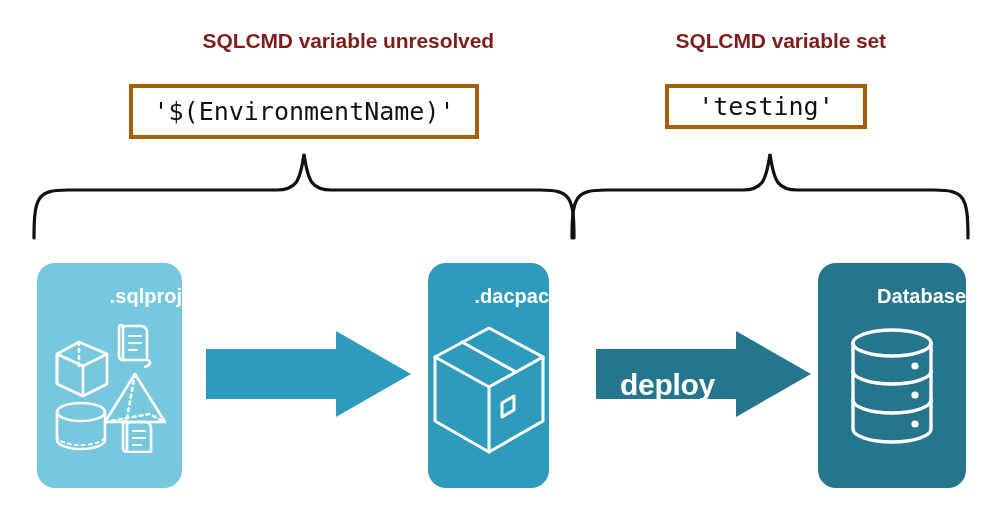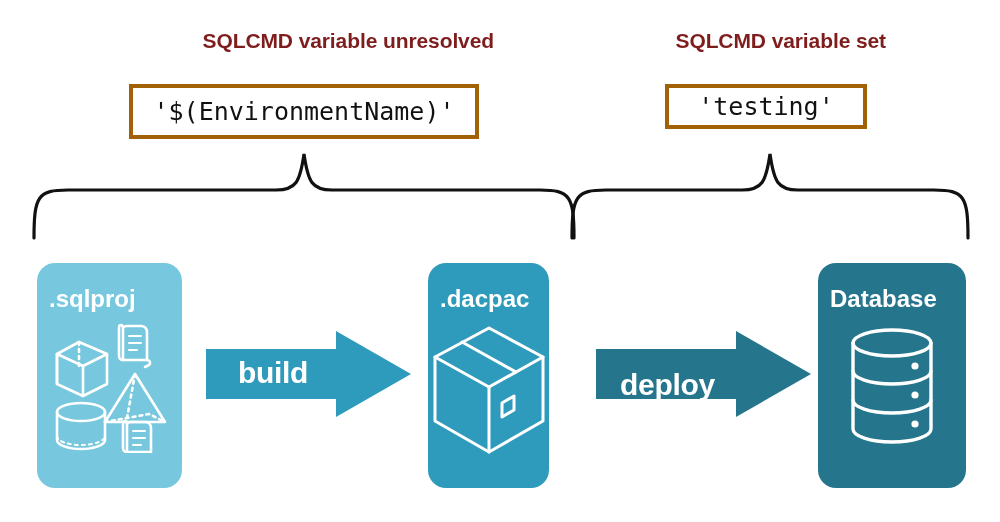--- a/index.html
+++ b/index.html
@@ -57,25 +57,25 @@
 
   
   .stage-box {
     position: absolute;
     border-radius: 18px;
     box-sizing: border-box;
   }
   .stage-label {
     position: absolute;
     left: 12px; right: 0;
-    text-align: left;
+    text-align: right;
     color: #ffffff;
     font-family: "Liberation Sans", sans-serif;
     font-weight: bold;
-    font-size: 24px;
+    font-size: 20px;
     white-space: nowrap;
   }
   #box-sqlproj  { left: 37px;  top: 263px; width: 145px; height: 225px; background: #77C8DE; }
   #box-dacpac   { left: 428px; top: 263px; width: 121px; height: 225px; background: #2E9BBC; }
   #box-database { left: 818px; top: 263px; width: 148px; height: 225px; background: #25768C; padding-left: 28px; }
 
   #box-sqlproj  .stage-label { top: 22px; }
   #box-dacpac   .stage-label { top: 22px; }
   #box-database .stage-label { top: 22px; }
 
@@ -216,21 +216,20 @@
           <circle cx="71" cy="99" r="3.6"></circle>
         </g>
       </svg>
     </div>
   </div>
 
   <div class="arrow" id="arrow-build">
     <svg width="205" height="86" viewBox="0 0 205 86" aria-hidden="true">
       <path d="M 0 18 L 130 18 L 130 0 L 205 43 L 130 86 L 130 68 L 0 68 Z" fill="#2E9BBC"></path>
     </svg>
-    <div class="arrow-label">build</div>
   </div>
 
   <div class="arrow" id="arrow-deploy">
     <svg width="215" height="86" viewBox="0 0 215 86" aria-hidden="true">
       <path d="M 0 18 L 140 18 L 140 0 L 215 43 L 140 86 L 140 68 L 0 68 Z" fill="#25768C"></path>
     </svg>
     <div class="arrow-label">deploy</div>
   </div>
 
 </div>

